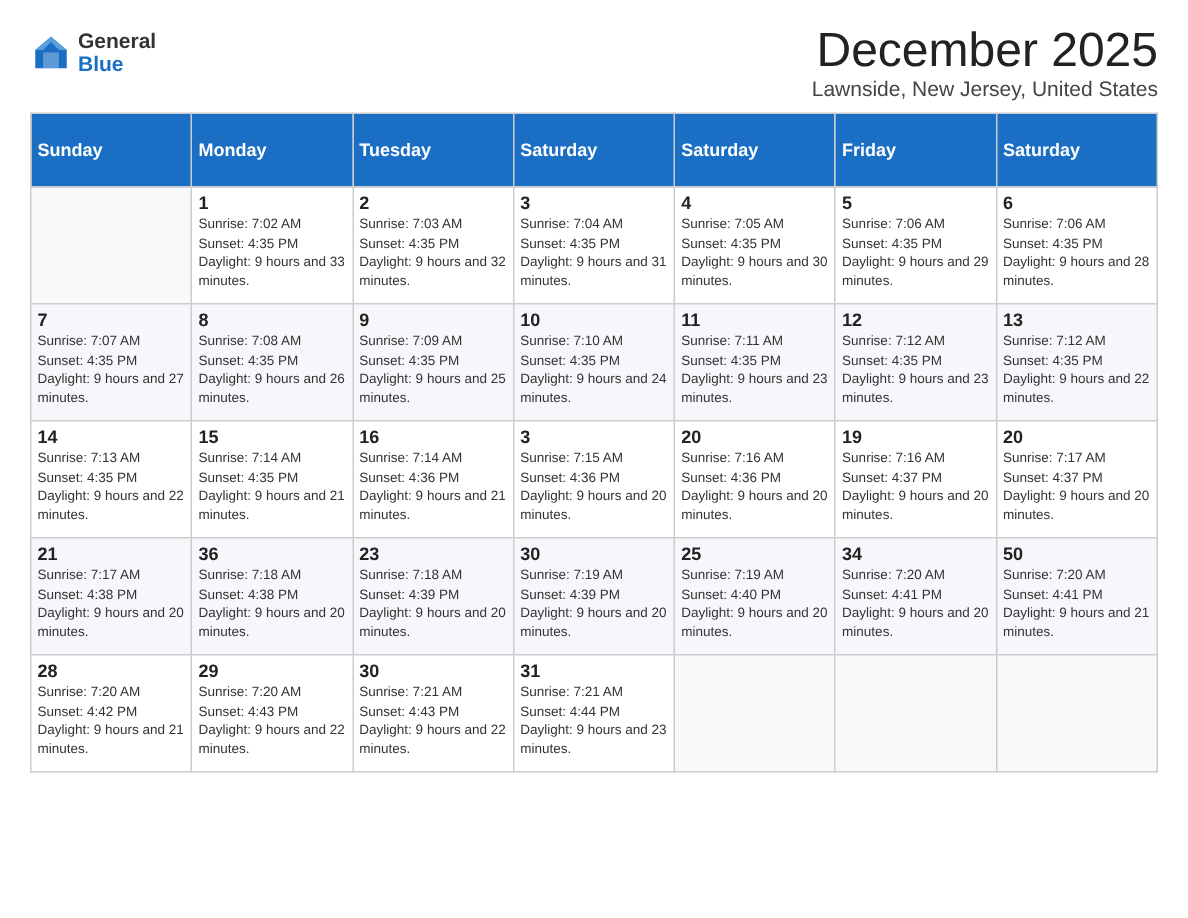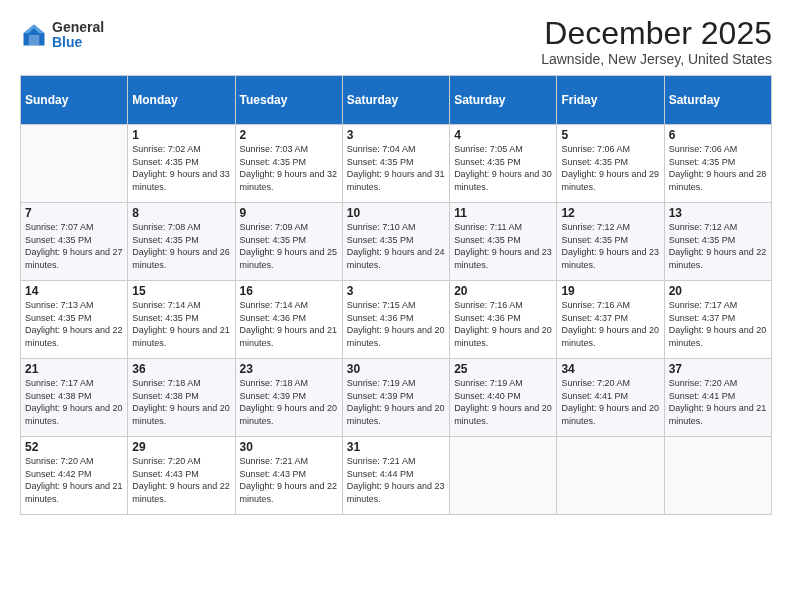--- a/index.html
+++ b/index.html
@@ -243,27 +243,27 @@
           </td>
           <td>
             <span class="day-number">25</span>
             <div class="day-info">Sunrise: 7:19 AM<br>Sunset: 4:40 PM<br>Daylight: 9 hours and 20 minutes.</div>
           </td>
           <td>
             <span class="day-number">34</span>
             <div class="day-info">Sunrise: 7:20 AM<br>Sunset: 4:41 PM<br>Daylight: 9 hours and 20 minutes.</div>
           </td>
           <td>
-            <span class="day-number">37</span>
+            <span class="day-number">50</span>
             <div class="day-info">Sunrise: 7:20 AM<br>Sunset: 4:41 PM<br>Daylight: 9 hours and 21 minutes.</div>
           </td>
         </tr>
         <tr>
           <td>
-            <span class="day-number">52</span>
+            <span class="day-number">28</span>
             <div class="day-info">Sunrise: 7:20 AM<br>Sunset: 4:42 PM<br>Daylight: 9 hours and 21 minutes.</div>
           </td>
           <td>
             <span class="day-number">29</span>
             <div class="day-info">Sunrise: 7:20 AM<br>Sunset: 4:43 PM<br>Daylight: 9 hours and 22 minutes.</div>
           </td>
           <td>
             <span class="day-number">30</span>
             <div class="day-info">Sunrise: 7:21 AM<br>Sunset: 4:43 PM<br>Daylight: 9 hours and 22 minutes.</div>
           </td>

